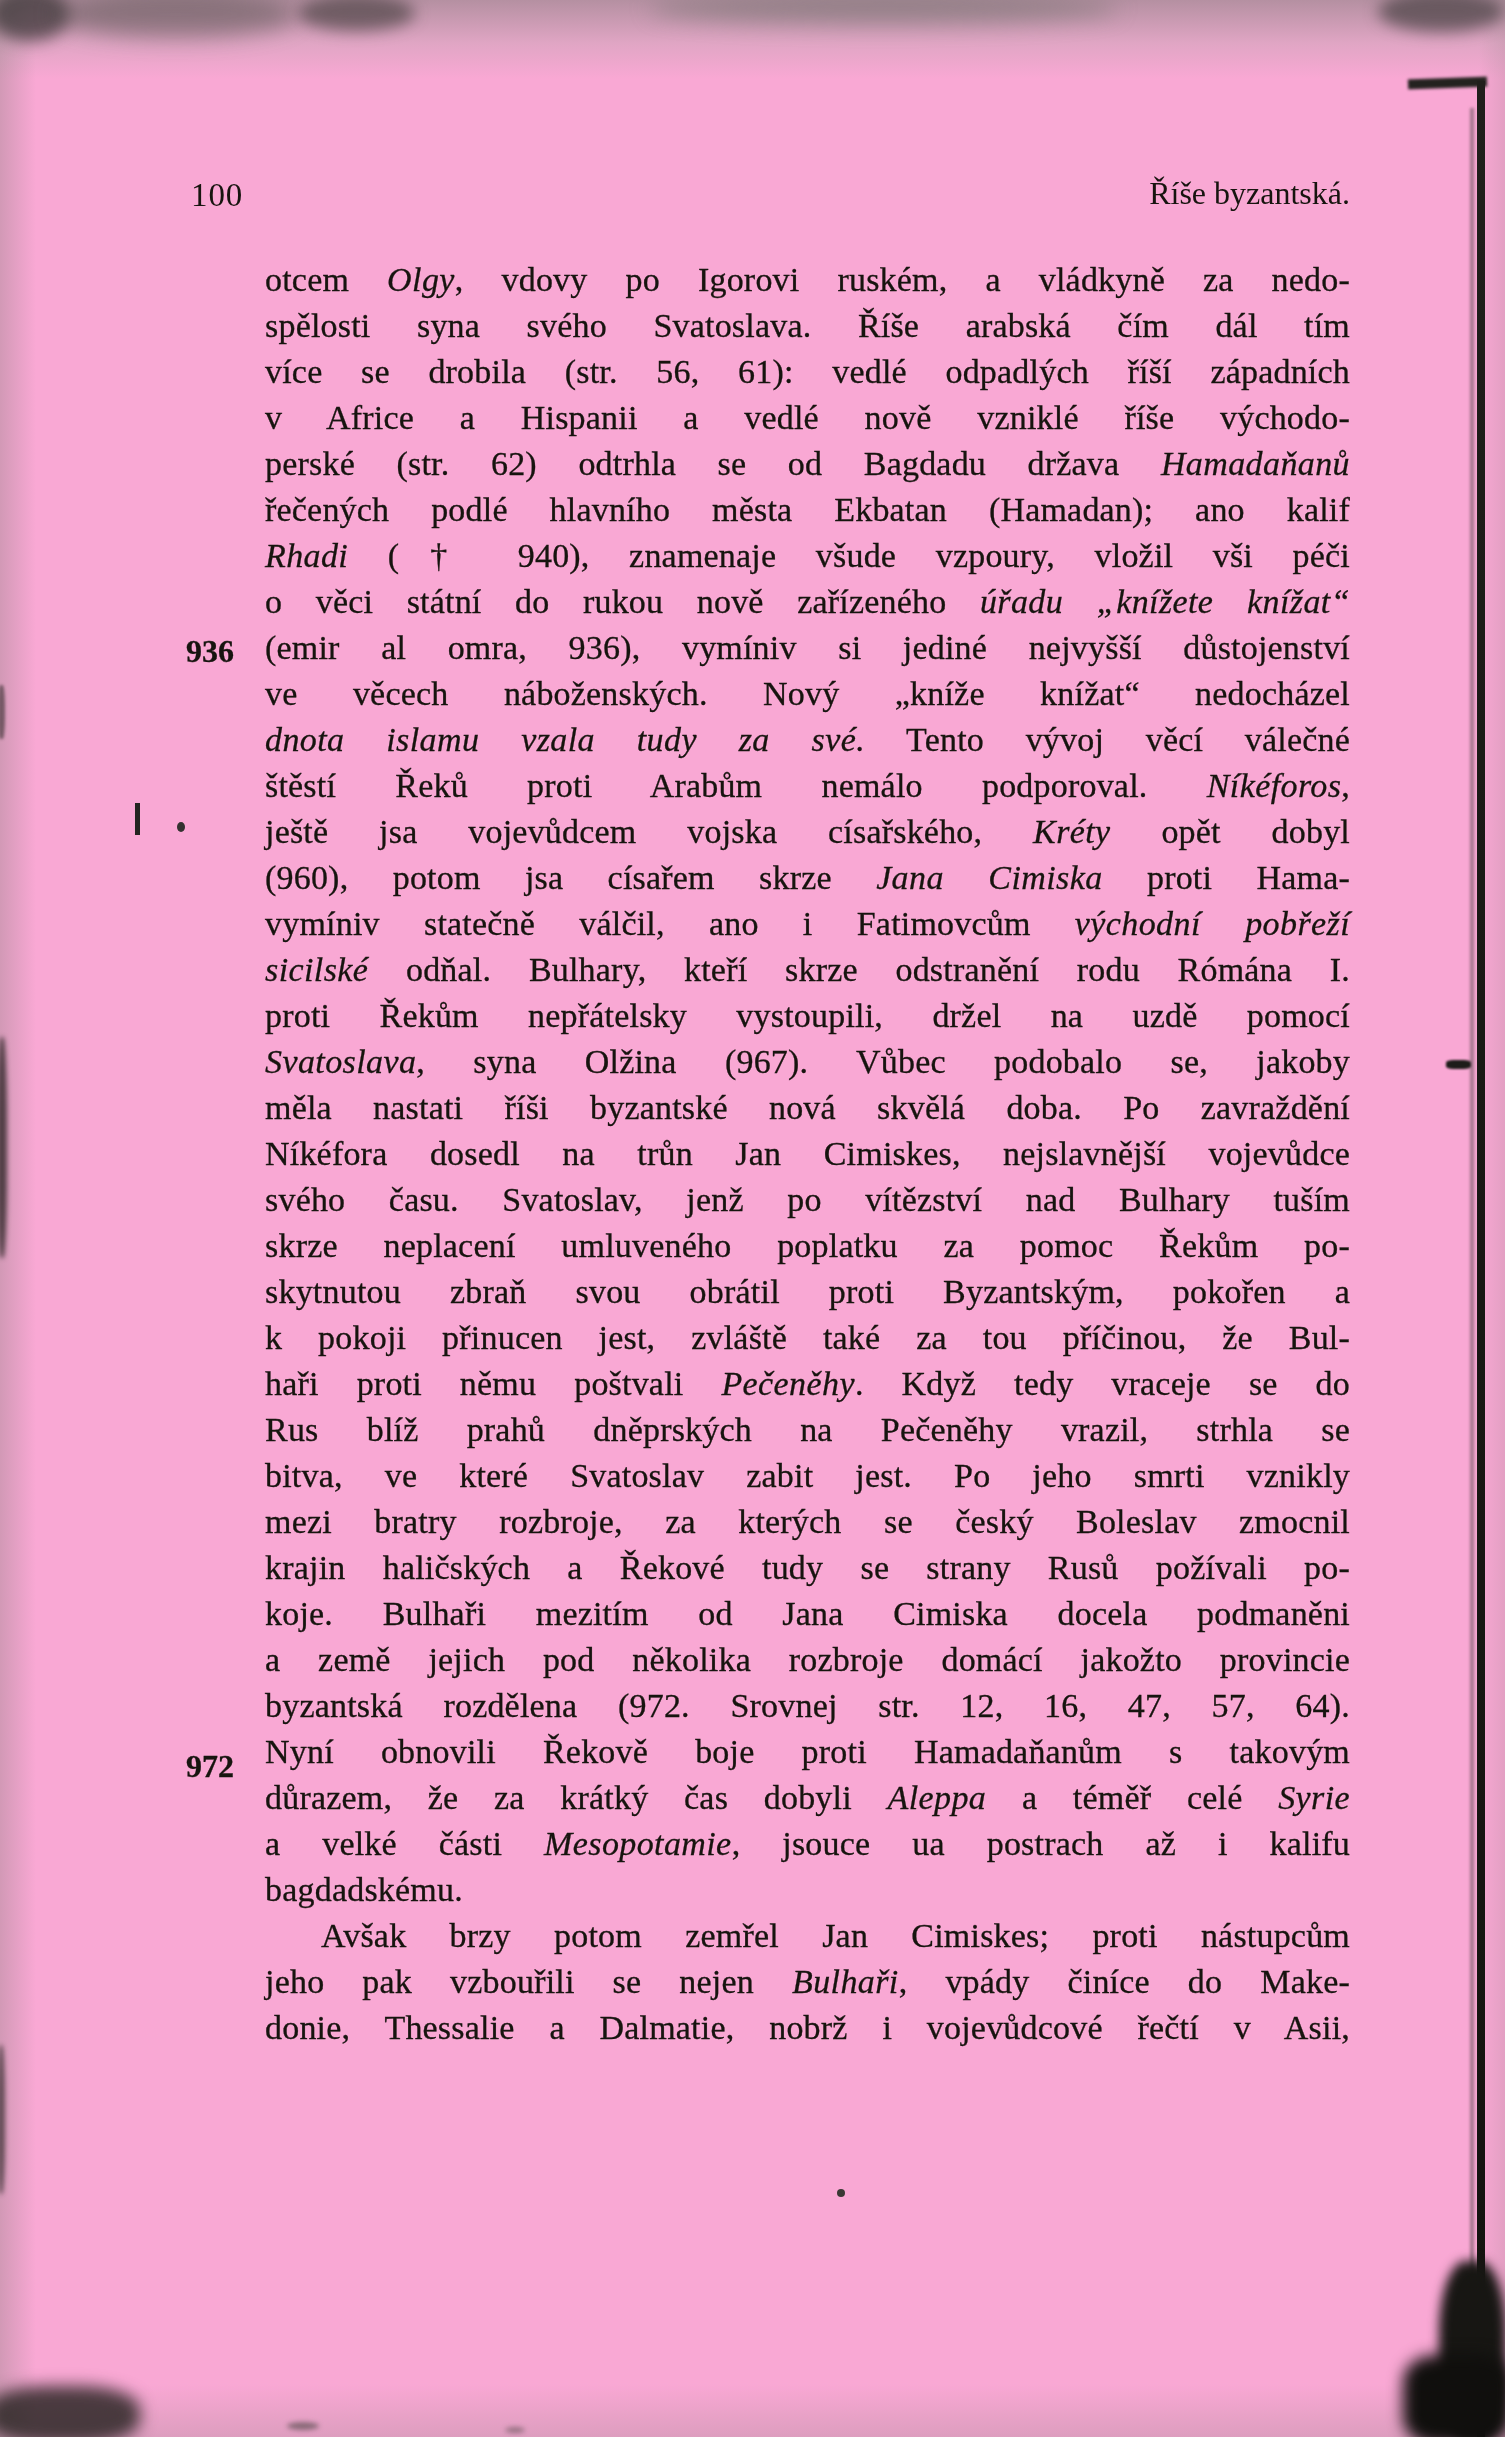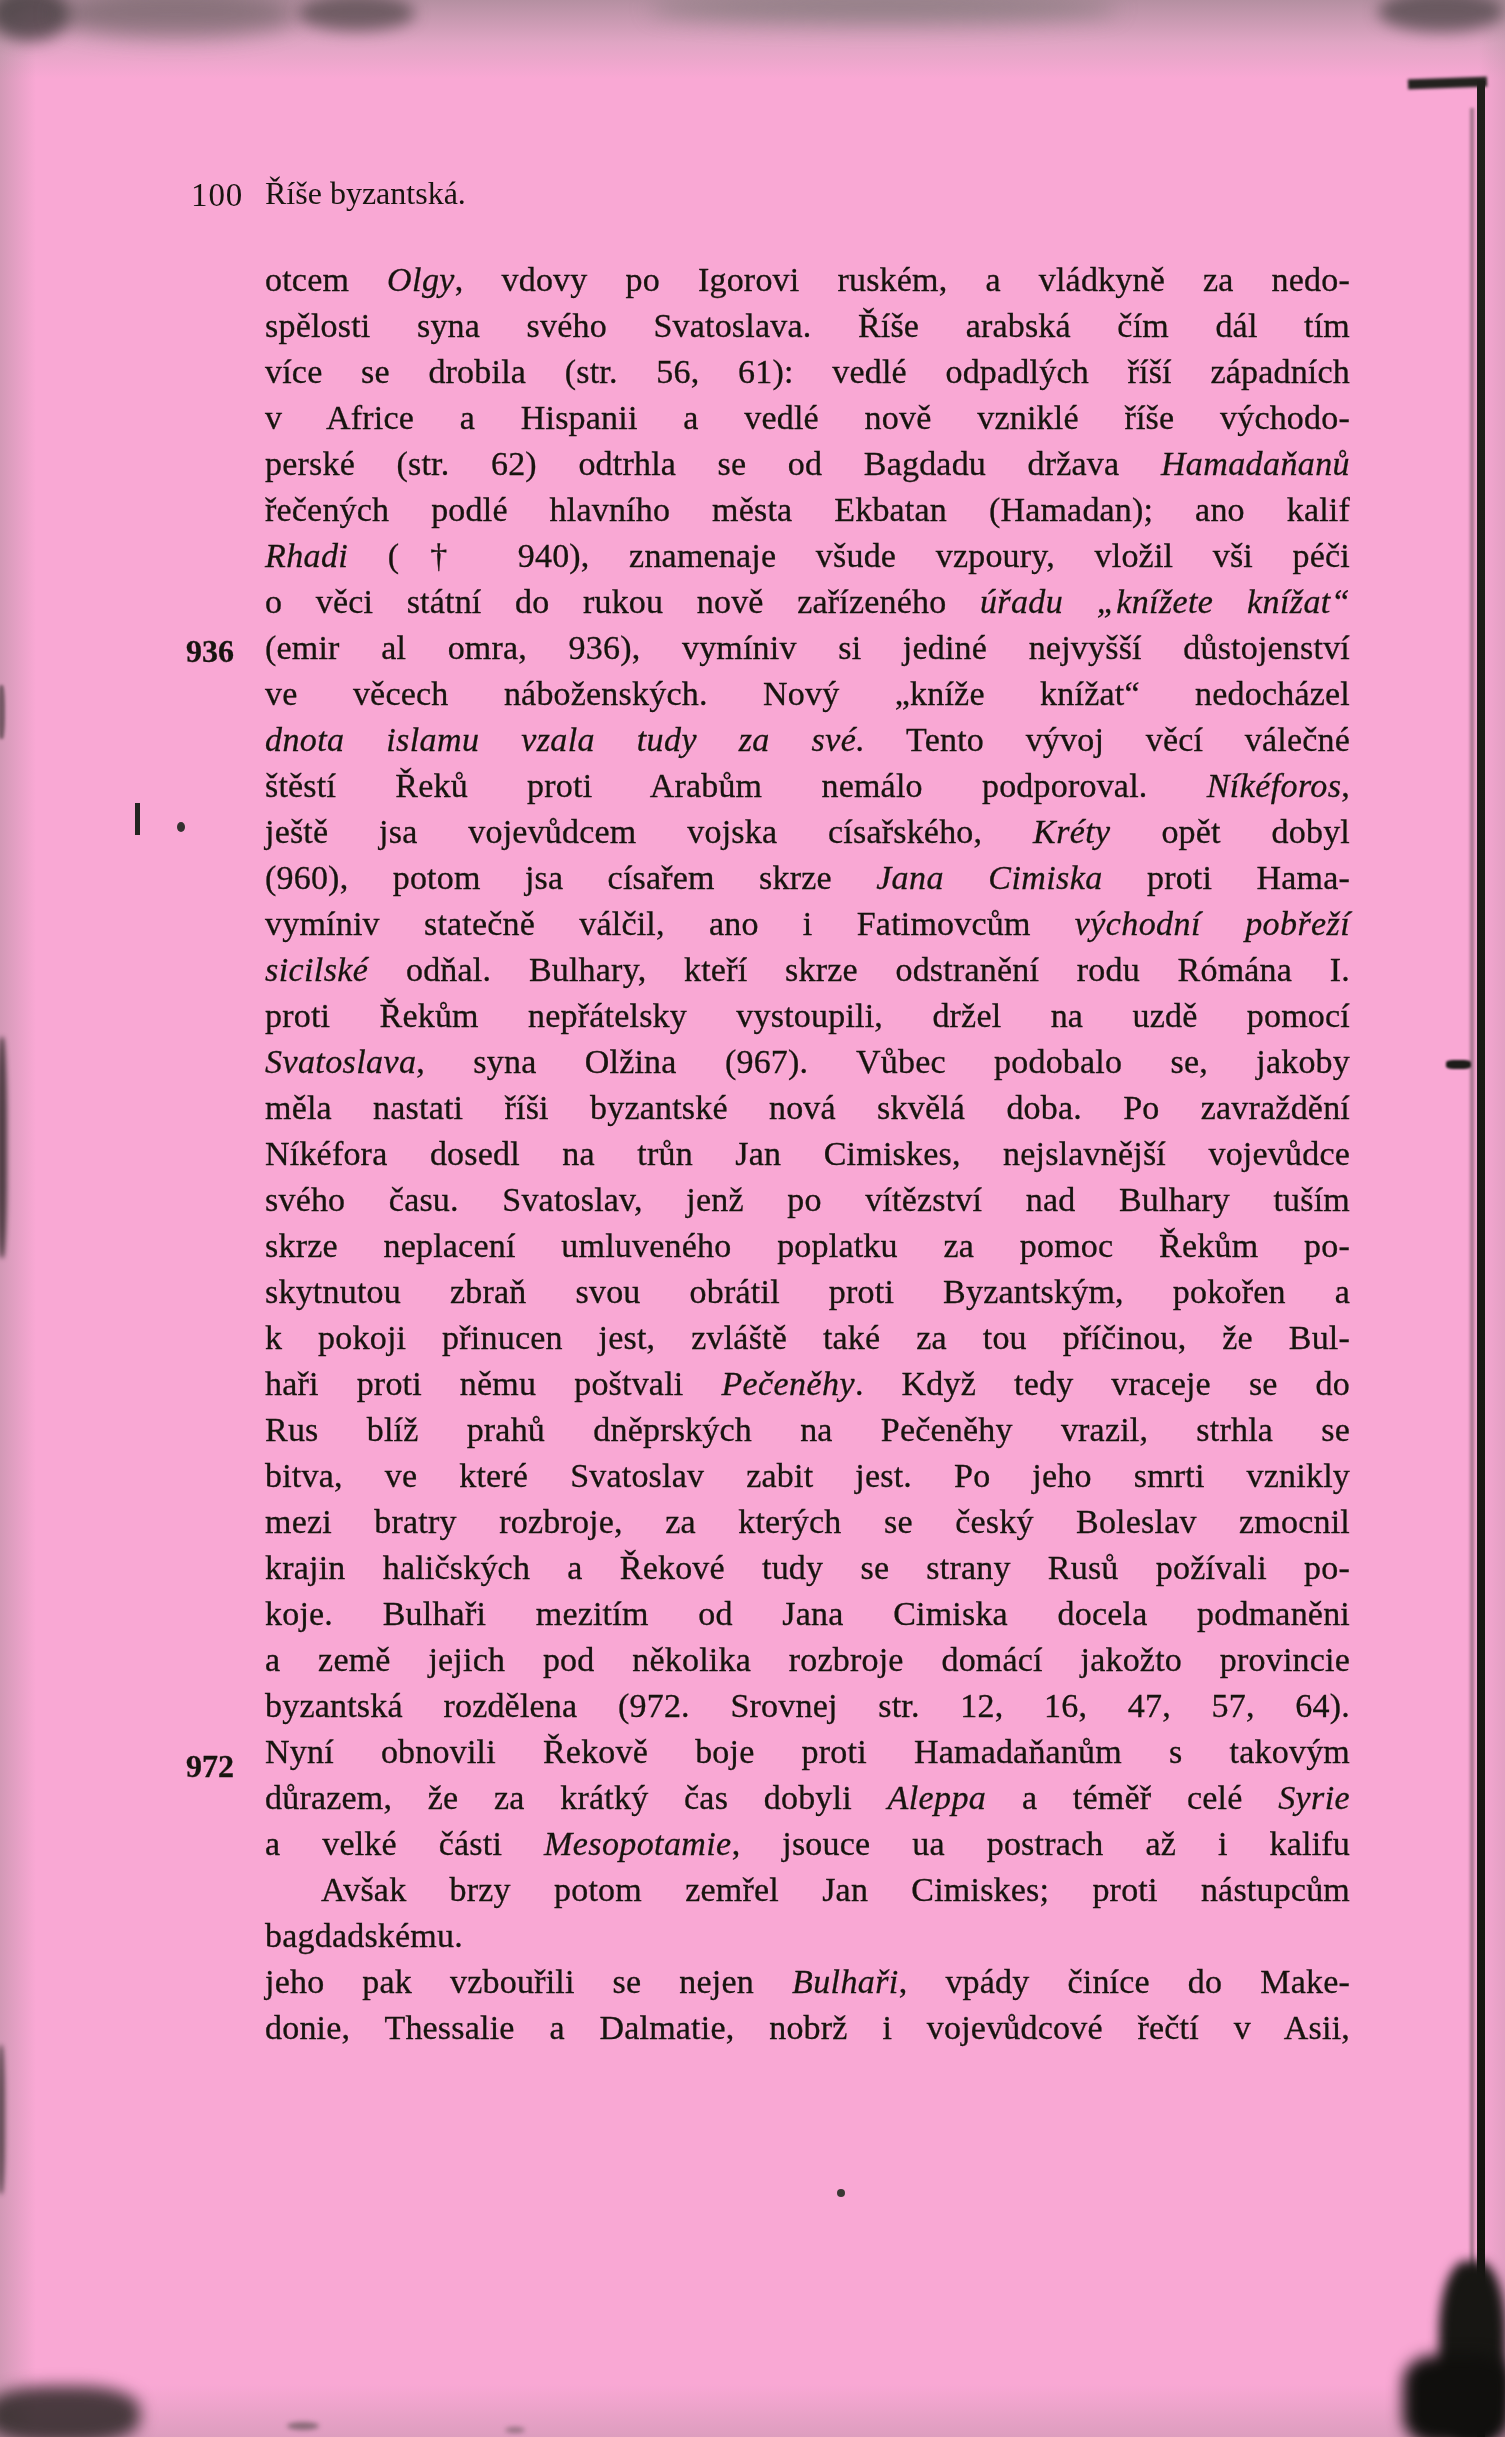--- a/index.html
+++ b/index.html
@@ -42,21 +42,21 @@
   .lm-dot { left:177px; top:822px; width:8px; height:10px; background:#343230; border-radius:50%; filter:blur(0.5px); }
   .rm-dash { left:1446px; top:1060px; width:25px; height:9px; background:#1d1c19; filter:blur(0.9px); border-radius:30%; }
   .mid-dot { left:837px; top:2189px; width:8px; height:8px; background:#3a3834; border-radius:50%; filter:blur(0.5px); }
   
   .page-number {
     position:absolute; left:191px; top:177px;
     font-size:33px; letter-spacing:0.9px;
   }
   .running-title {
     position:absolute; left:265px; top:175px; width:1085px;
-    text-align:left; font-size:32px;
+    text-align:right; font-size:32px;
   }
   .text-block { position:absolute; left:265px; top:257px; width:1085px; }
   .line {
     height:46px; line-height:46px; font-size:34px;
     letter-spacing:0.2px;
     text-align:justify; text-align-last:justify;
     -webkit-text-stroke:0.3px #17140f;
     white-space:nowrap;
   }
   .line.left { text-align:left; text-align-last:left; }
@@ -129,22 +129,22 @@
         <div class="line"><span>Rus blíž prahů dněprských na Pečeněhy vrazil, strhla se</span></div>
         <div class="line"><span>bitva, ve které Svatoslav zabit jest. Po jeho smrti vznikly</span></div>
         <div class="line"><span>mezi bratry rozbroje, za kterých se český Boleslav zmocnil</span></div>
         <div class="line"><span>krajin haličských a Řekové tudy se strany Rusů požívali po-</span></div>
         <div class="line"><span>koje. Bulhaři mezitím od Jana Cimiska docela podmaněni</span></div>
         <div class="line"><span>a země jejich pod několika rozbroje domácí jakožto provincie</span></div>
         <div class="line"><span>byzantská rozdělena (972. Srovnej str. 12, 16, 47, 57, 64).</span></div>
         <div class="line"><span>Nyní obnovili Řekově boje proti Hamadaňanům s takovým</span></div>
         <div class="line"><span>důrazem, že za krátký čas dobyli </span><i>Aleppa</i><span> a téměř celé </span><i>Syrie</i></div>
         <div class="line"><span>a velké části </span><i>Mesopotamie</i><span>, jsouce ua postrach až i kalifu</span></div>
+        <div class="line left"><span>bagdadskému.</span></div>
         <div class="line indent"><span>Avšak brzy potom zemřel Jan Cimiskes; proti nástupcům</span></div>
-        <div class="line left"><span>bagdadskému.</span></div>
         <div class="line"><span>jeho pak vzbouřili se nejen </span><i>Bulhaři</i><span>, vpády činíce do Make-</span></div>
         <div class="line"><span>donie, Thessalie a Dalmatie, nobrž i vojevůdcové řečtí v Asii,</span></div>
       </div>
   <div class="margin-note" style="top: 371px;">936</div>
       <div class="margin-note" style="top: 1486px;">972</div>
     </div>
 
 </div>
 
 

